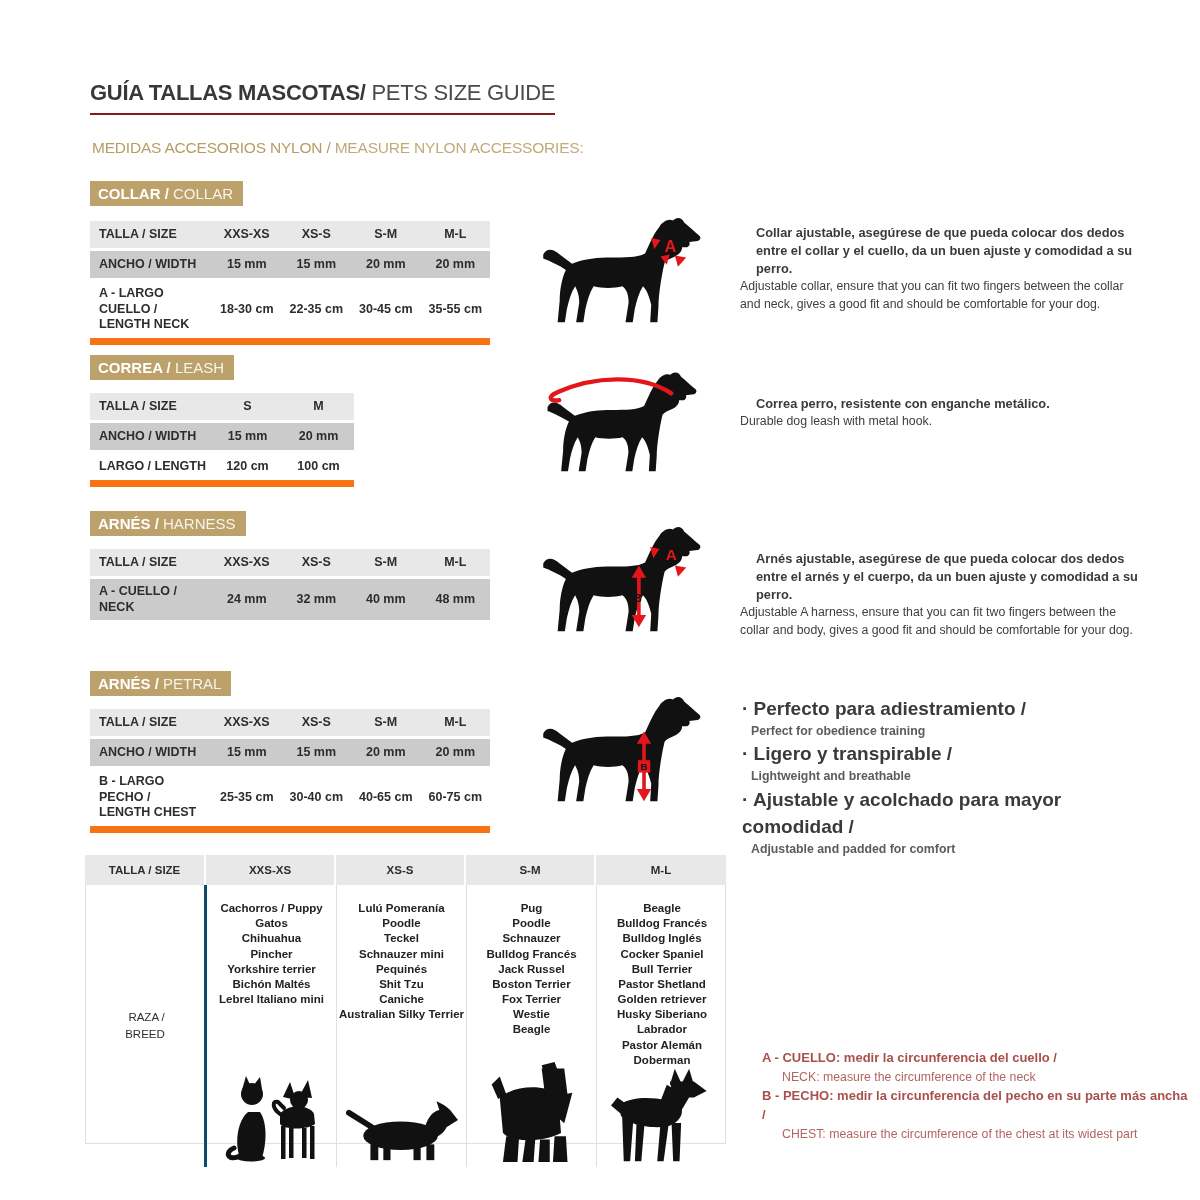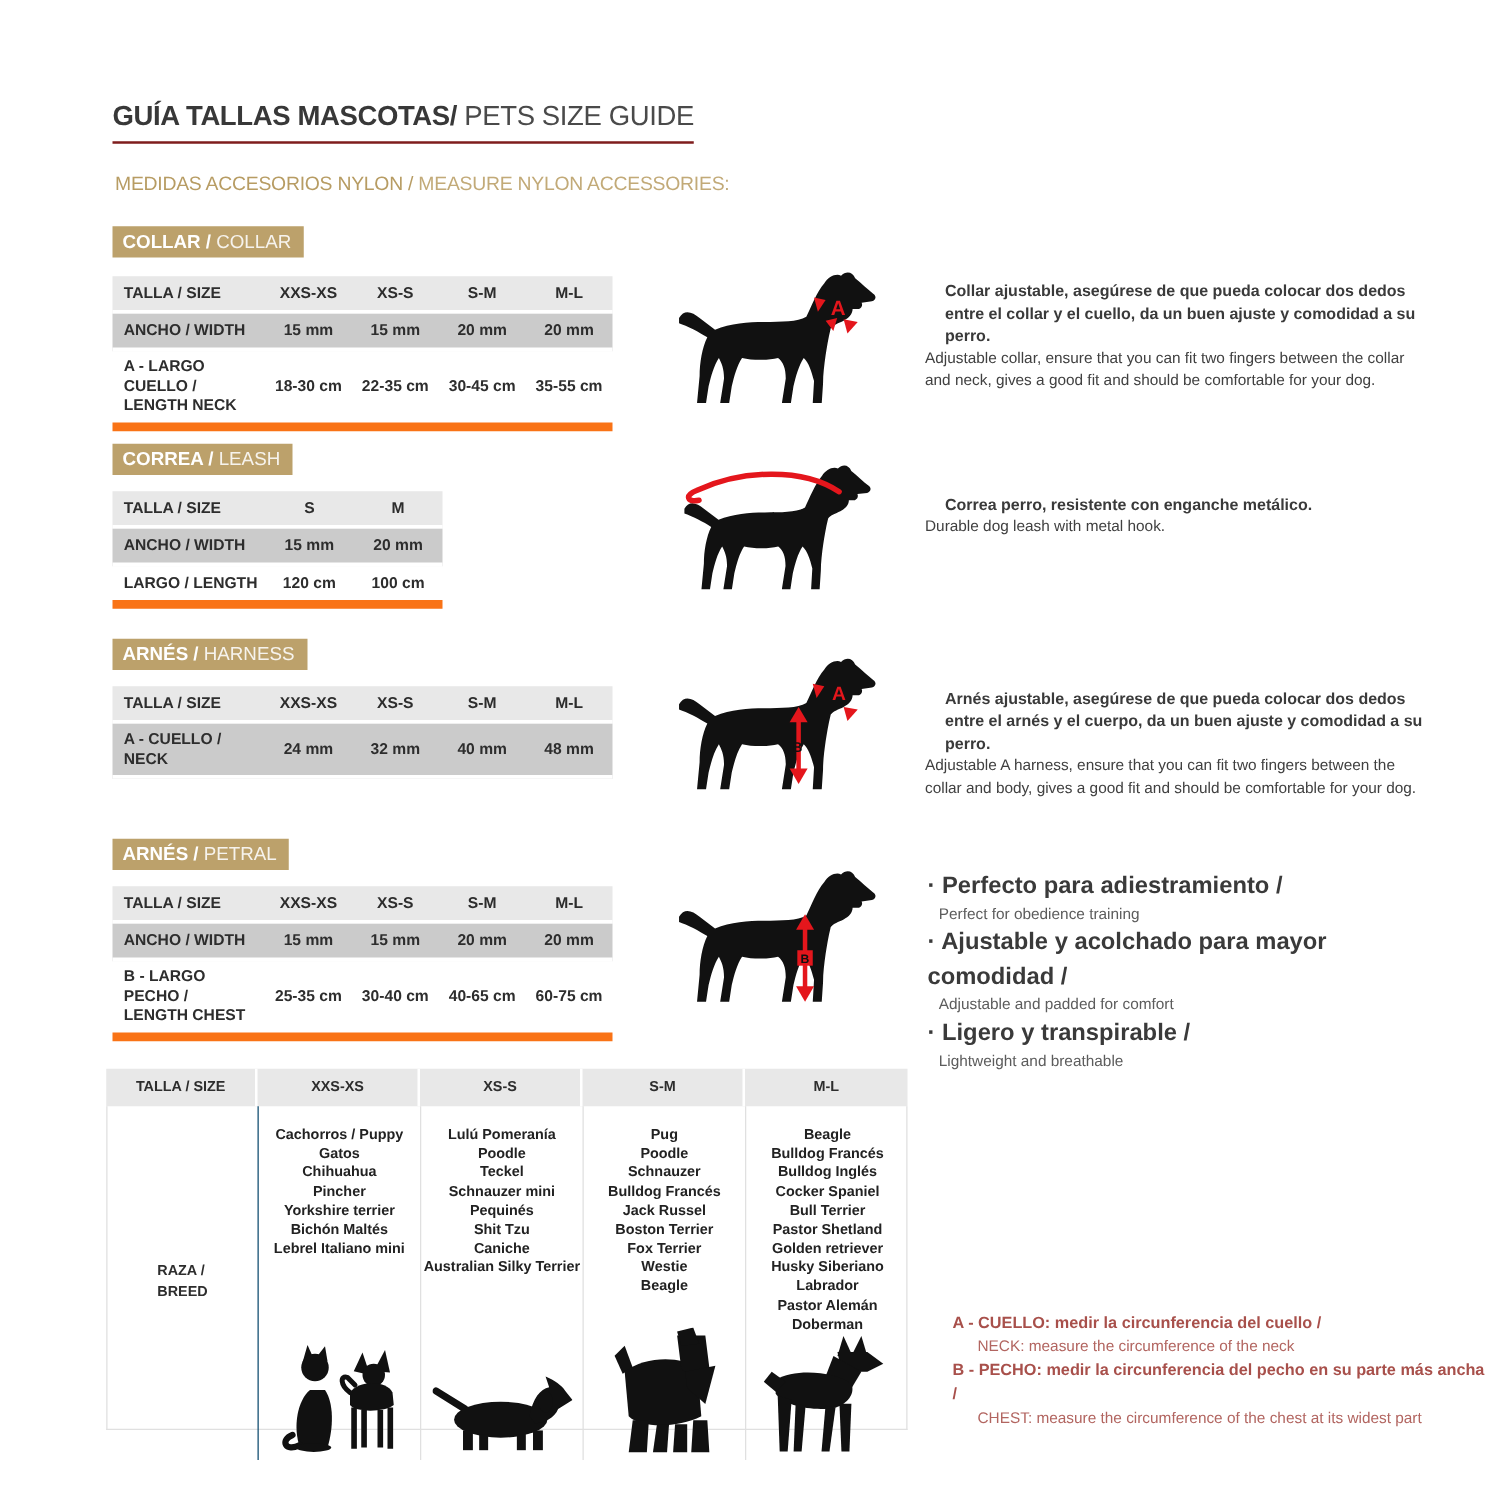--- a/index.html
+++ b/index.html
@@ -48,41 +48,41 @@
   .desc { width:402px; line-height:1.42; }
   .desc p { margin:0; }
   .desc .es { font-weight:bold; color:#3a3a3a; font-size:12.8px;margin-left:16px; }
   .desc .en { font-weight:normal; color:#404040; font-size:12.3px; }
 
   
   .bullets { width:410px; line-height:1.45; }
   .bullets p { margin:0; }
   .bullets .es { font-weight:bold; color:#3a3a3a; font-size:19px; }
   .bullets .es::before { content:"· "; }
-  .bullets .en { font-weight:normal; color:#5c5c5c; font-size:12.3px; padding-left:9px; }
+  .bullets .en { font-weight:bold; color:#5c5c5c; font-size:12.3px; padding-left:9px; }
 
   
   .dog-svg { position:absolute; }
 
   
   .breeds { left:85px; top:855px; width:641px; font-size:11.5px; }
   .bt-head { display:grid; grid-template-columns:121px repeat(4,130px); background:#e8e8e8; }
   .bt-head .bt-hcell {
     display:flex; align-items:center; justify-content:center; font-weight:bold;
     min-height:30px; border-right:2px solid #fff; color:#2d2d2d;
   }
   .bt-head .bt-hcell:first-child { justify-content:center; }
   .bt-head .bt-hcell:last-child { border-right:none; }
   .bt-body {
     display:grid; grid-template-columns:121px repeat(4,130px);
     border:1px solid #e0e0e0; border-top:none; height:258px;
   }
   .bt-label {
-    display:flex; align-items:center; justify-content:center; text-align:left;
-    font-weight:bold; white-space:pre-line; line-height:1.5; border-right:1px solid #0c4a6e;
+    display:flex; align-items:center; justify-content:center; text-align:right;
+    font-weight:normal; white-space:pre-line; line-height:1.5; border-right:3px solid #0c4a6e;
   }
   .bt-col { border-right:1px solid #e0e0e0; display:flex; flex-direction:column; align-items:center; padding-top:16px; }
   .bt-col:last-child { border-right:none; }
   .bt-list { text-align:center; font-weight:bold; line-height:1.32; color:#222; }
   .bt-fig { margin-top:auto; margin-bottom:3px; }
 
   
   .notes { left:762px; top:1048px; width:430px; line-height:1.5; }
   .notes p { margin:0; }
   .notes .n-bold { font-weight:bold; font-size:13px; color:#a8504b; }
@@ -261,26 +261,26 @@
       <text x="102.5" y="76" font-size="9.5" font-weight="bold" fill="#111" font-family="Liberation Sans, sans-serif">B</text>
     </g>
   </svg>
 
   <div class="abs bullets" style="left:742px; top:695px;">
     <div class="bullet">
       <p class="es">Perfecto para adiestramiento /</p>
       <p class="en">Perfect for obedience training</p>
     </div>
     <div class="bullet">
+      <p class="es">Ligero y transpirable /</p>
+      <p class="en">Lightweight and breathable</p>
+    </div>
+    <div class="bullet">
       <p class="es">Ajustable y acolchado para mayor comodidad /</p>
       <p class="en">Adjustable and padded for comfort</p>
-    </div>
-    <div class="bullet">
-      <p class="es">Ligero y transpirable /</p>
-      <p class="en">Lightweight and breathable</p>
     </div>
   </div>
 
   <div class="abs breeds">
     <div class="bt-head">
       <div class="bt-hcell">TALLA /  SIZE</div>
       <div class="bt-hcell">XXS-XS</div>
       <div class="bt-hcell">XS-S</div>
       <div class="bt-hcell">S-M</div>
       <div class="bt-hcell">M-L</div>

